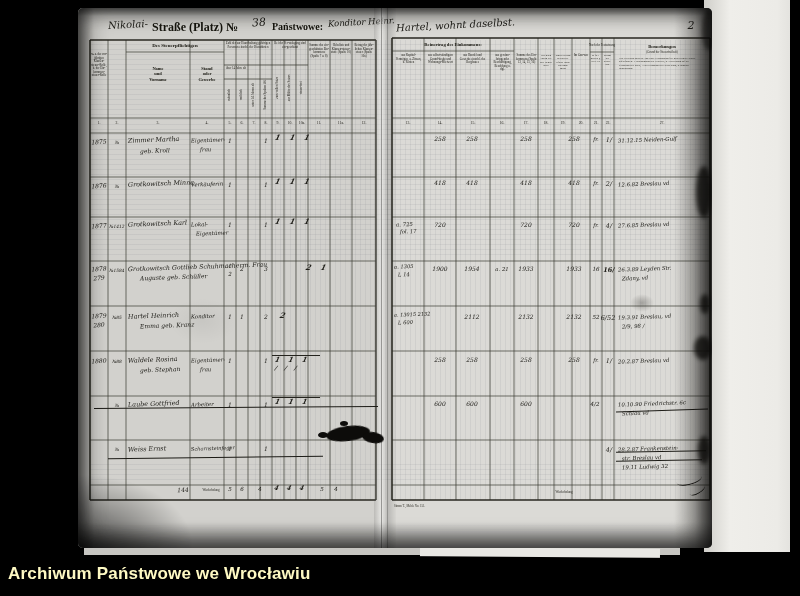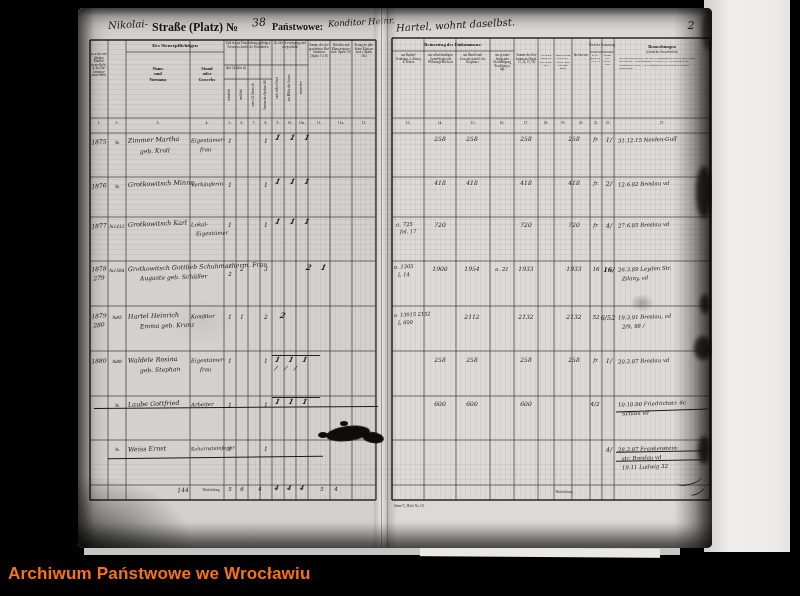--- a/index.html
+++ b/index.html
@@ -48,21 +48,21 @@
   .bedge{position:absolute;left:0;top:514px;width:634px;height:26px;
          background:linear-gradient(to top,rgba(0,0,0,.36),transparent);}
   .blcorner{position:absolute;left:-4px;top:466px;width:120px;height:78px;
             background:radial-gradient(ellipse at 8% 92%,rgba(0,0,0,.65),transparent 70%);}
   .stain{position:absolute;border-radius:50%;}
   .scrawl{position:absolute;border-bottom:1.5px solid #1d1c19;border-radius:60%;}
   .vig{position:absolute;left:0;top:0;width:634px;height:540px;pointer-events:none;
        box-shadow:inset 0 0 30px rgba(0,0,0,.28),inset -16px 0 22px rgba(0,0,0,.33),
                   inset 14px 0 18px rgba(0,0,0,.20),inset 0 -12px 16px rgba(0,0,0,.22),
                   inset 0 10px 12px rgba(0,0,0,.18);}
-  .caption{position:absolute;left:8px;top:564px;color:#f97316;
+  .caption{position:absolute;left:8px;top:564px;color:#fef9c3;
            font:bold 17px "Liberation Sans",sans-serif;letter-spacing:.2px;}
 </style>
 </head>
 <body>
 
 <div class="stage">
   <div class="backing"></div>
   <div class="bottomband"></div>
   <div class="bottomsliver"></div>
 

